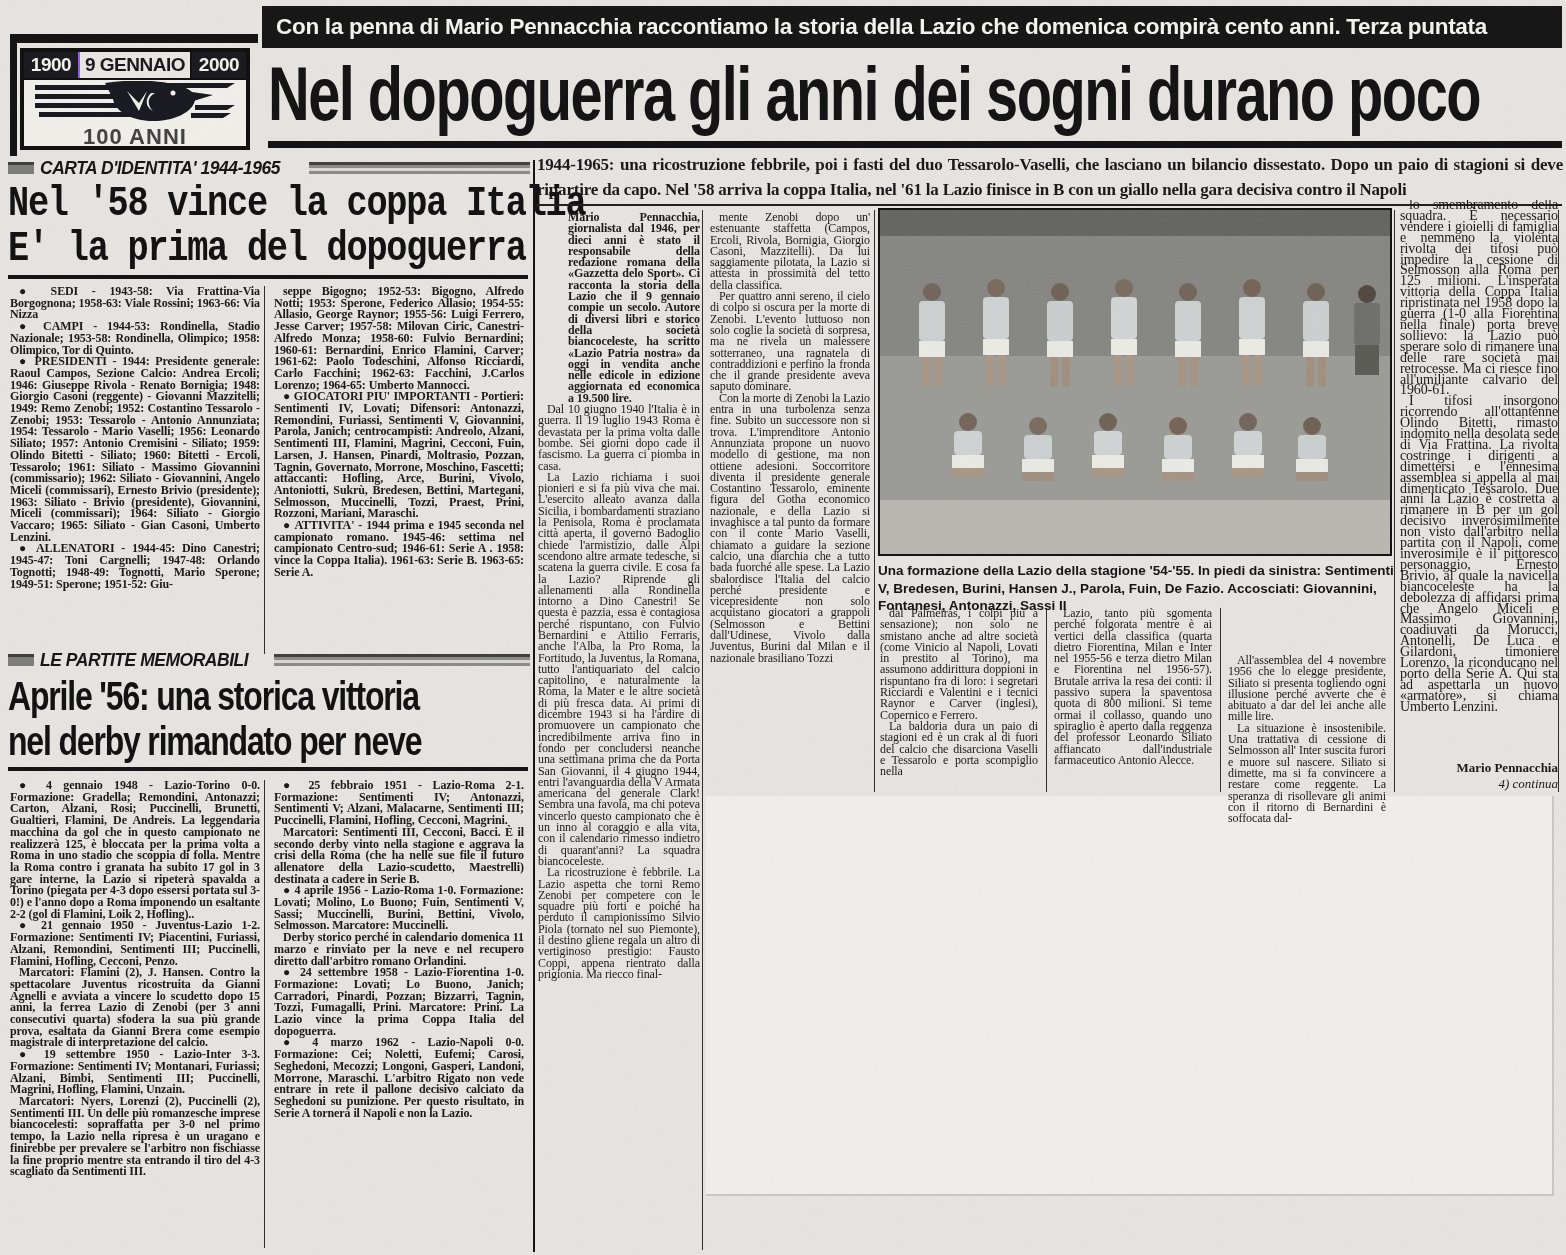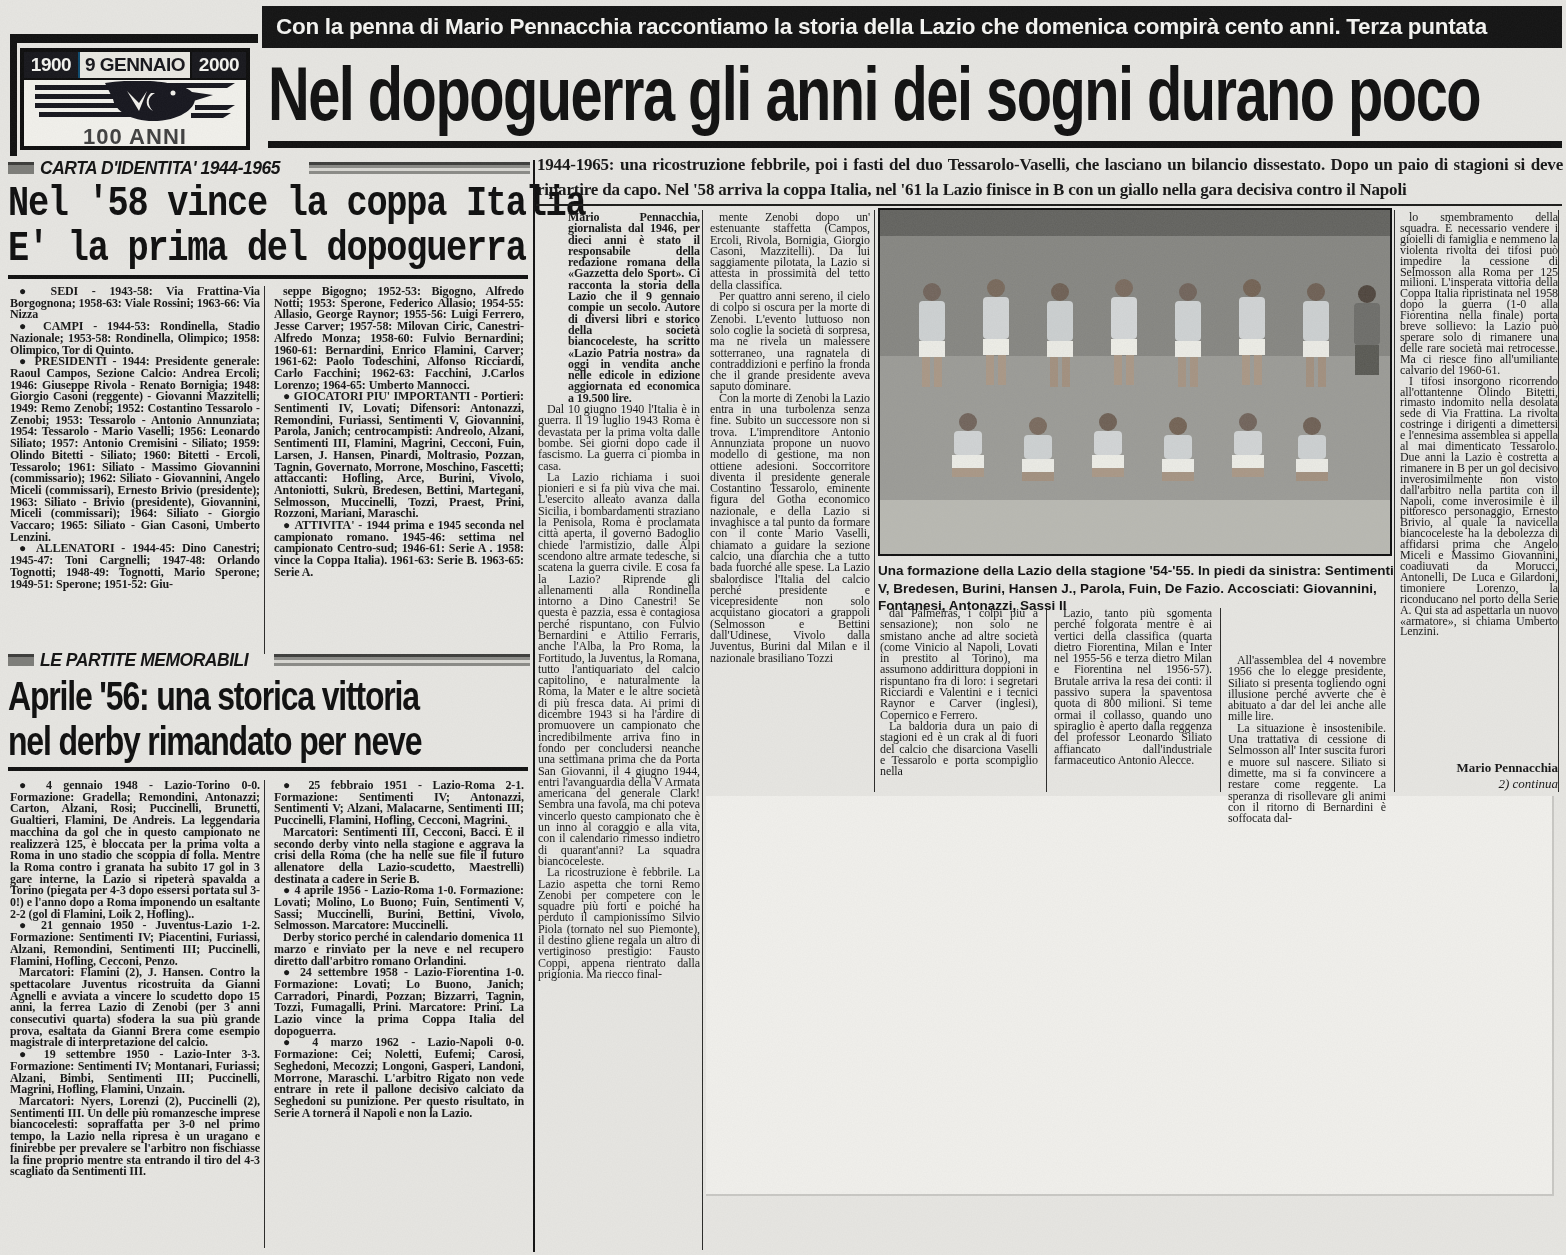--- a/index.html
+++ b/index.html
@@ -18,21 +18,21 @@
 
   
   #corner-frame { position:absolute; left:10px; top:34px; width:248px; height:122px;
     border-top:9px solid #101010; border-left:7px solid #101010; }
   #logo-box { position:absolute; left:20px; top:48px; width:230px; height:102px;
     border:4px solid #0d0d0d; background:#f2f1ec; }
   #date-strip { display:flex; height:28px; border-bottom:2px solid #0d0d0d; font-family:Liberation Sans, sans-serif; font-weight:bold; }
   #date-strip .dark { background:#17171c; color:#f4f4f0; }
   #date-strip .lite { background:#e9e8e2; color:#15151a; }
   #date-strip span { display:flex; align-items:center; justify-content:center; font-size:19px; letter-spacing:-0.5px; }
-  #ds-y1 { width:54px; } #ds-date { flex:1; border-left:2px solid #0c4a6e; border-right:2px solid #0d0d0d;} #ds-y2 { width:54px; }
+  #ds-y1 { width:54px; } #ds-date { flex:1; border-left:2px solid #8b5cf6; border-right:2px solid #0d0d0d;} #ds-y2 { width:54px; }
   #eagle-wrap { height:44px; display:flex; align-items:center; justify-content:center; }
   #anni { text-align:center; font-family:"Liberation Sans",sans-serif; font-weight:bold; font-size:22px; letter-spacing:1px; color:#404040; }
 
   
   #top-strip { position:absolute; left:262px; top:6px; width:1300px; height:42px; background:#131313;
     display:flex; align-items:center; padding-left:14px; }
   #top-strip span { color:#f5f5f2; font-family:"Liberation Sans",sans-serif; font-weight:bold; font-size:22.5px; white-space:nowrap; letter-spacing:-0.3px;}
   #main-headline { position:absolute; left:268px; top:50px; width:1294px; height:90px; overflow:visible; }
   #main-headline span { display:inline-block; white-space:nowrap; transform:scaleX(0.76); transform-origin:left top;
     font-family:"Liberation Sans",sans-serif; font-weight:bold; font-size:76px; letter-spacing:-2px; color:#101010; }
@@ -318,27 +318,27 @@
       <p class="para">La baldoria dura un paio di stagioni ed è un crak al di fuori del calcio che disarciona Vaselli e Tessarolo e porta scompiglio nella</p>
     </div>
   <div class="col regcol" style="left:1054px; top:608px; width:158px; height:186px;">
       <p class="para">Lazio, tanto più sgomenta perché folgorata mentre è ai vertici della classifica (quarta dietro Fiorentina, Milan e Inter nel 1955-56 e terza dietro Milan e Fiorentina nel 1956-57). Brutale arriva la resa dei conti: il passivo supera la spaventosa quota di 800 milioni. Si teme ormai il collasso, quando uno spiraglio è aperto dalla reggenza del professor Leonardo Siliato affiancato dall'industriale farmaceutico Antonio Alecce.</p>
     </div>
   <div class="col regcol" style="left:1228px; top:608px; width:158px; height:186px;margin-top:47px;">
       <p class="para">All'assemblea del 4 novembre 1956 che lo elegge presidente, Siliato si presenta togliendo ogni illusione perché avverte che è abituato a dar del lei anche alle mille lire.</p>
       <p class="para">La situazione è insostenibile. Una trattativa di cessione di Selmosson all' Inter suscita furori e muore sul nascere. Siliato si dimette, ma si fa convincere a restare come reggente. La speranza di risollevare gli animi con il ritorno di Bernardini è soffocata dal-</p>
     </div>
 
-  <div class="col regcol" style="left:1400px; top:212px; width:158px; height:546px; font-size:12px; line-height:10.9px;">
+  <div class="col regcol" style="left:1400px; top:200px; width:158px; height:546px; font-size:14px; line-height:10.9px;">
       <p class="para">lo smembramento della squadra. È necessario vendere i gioielli di famiglia e nemmeno la violenta rivolta dei tifosi può impedire la cessione di Selmosson alla Roma per 125 milioni. L'insperata vittoria della Coppa Italia ripristinata nel 1958 dopo la guerra (1-0 alla Fiorentina nella finale) porta breve sollievo: la Lazio può sperare solo di rimanere una delle rare società mai retrocesse. Ma ci riesce fino all'umiliante calvario del 1960-61.</p>
       <p class="para">I tifosi insorgono ricorrendo all'ottantenne Olindo Bitetti, rimasto indomito nella desolata sede di Via Frattina. La rivolta costringe i dirigenti a dimettersi e l'ennesima assemblea si appella al mai dimenticato Tessarolo. Due anni la Lazio è costretta a rimanere in B per un gol decisivo inverosimilmente non visto dall'arbitro nella partita con il Napoli, come inverosimile è il pittoresco personaggio, Ernesto Brivio, al quale la navicella biancoceleste ha la debolezza di affidarsi prima che Angelo Miceli e Massimo Giovannini, coadiuvati da Morucci, Antonelli, De Luca e Gilardoni, timoniere Lorenzo, la riconducano nel porto della Serie A. Qui sta ad aspettarla un nuovo «armatore», si chiama Umberto Lenzini.</p>
     </div>
   <div id="byline">
     <span class="name">Mario Pennacchia</span>
-    <span class="cont">2) continua</span>
+    <span class="cont">4) continua</span>
   </div>
 
   <svg id="grain">
     <filter id="pg">
         <feTurbulence type="fractalNoise" baseFrequency="0.8" numOctaves="2"></feTurbulence>
       <feColorMatrix type="matrix" values="0 0 0 0 0.3 0 0 0 0 0.3 0 0 0 0 0.3 0 0 0 1 0"></feColorMatrix>
       </filter>
     <rect width="100%" height="100%" filter="url(#pg)"></rect>
   </svg>
 </div>

